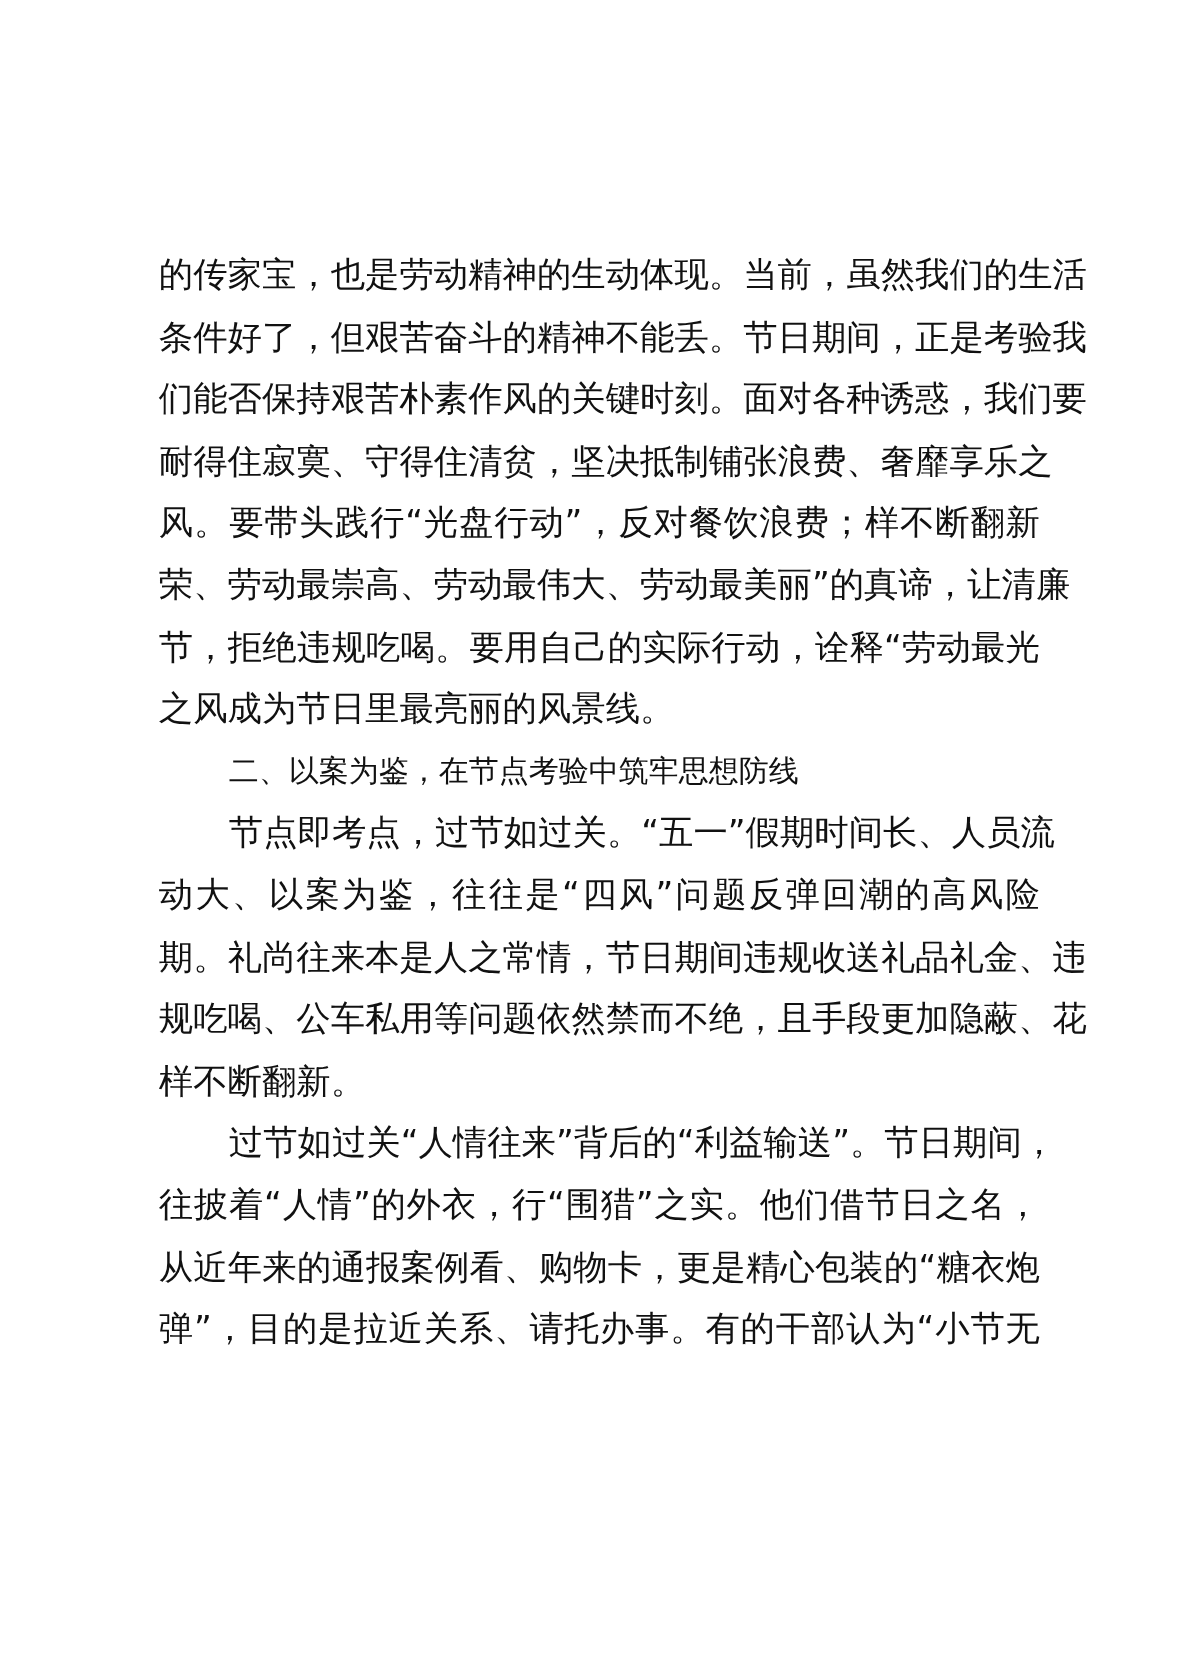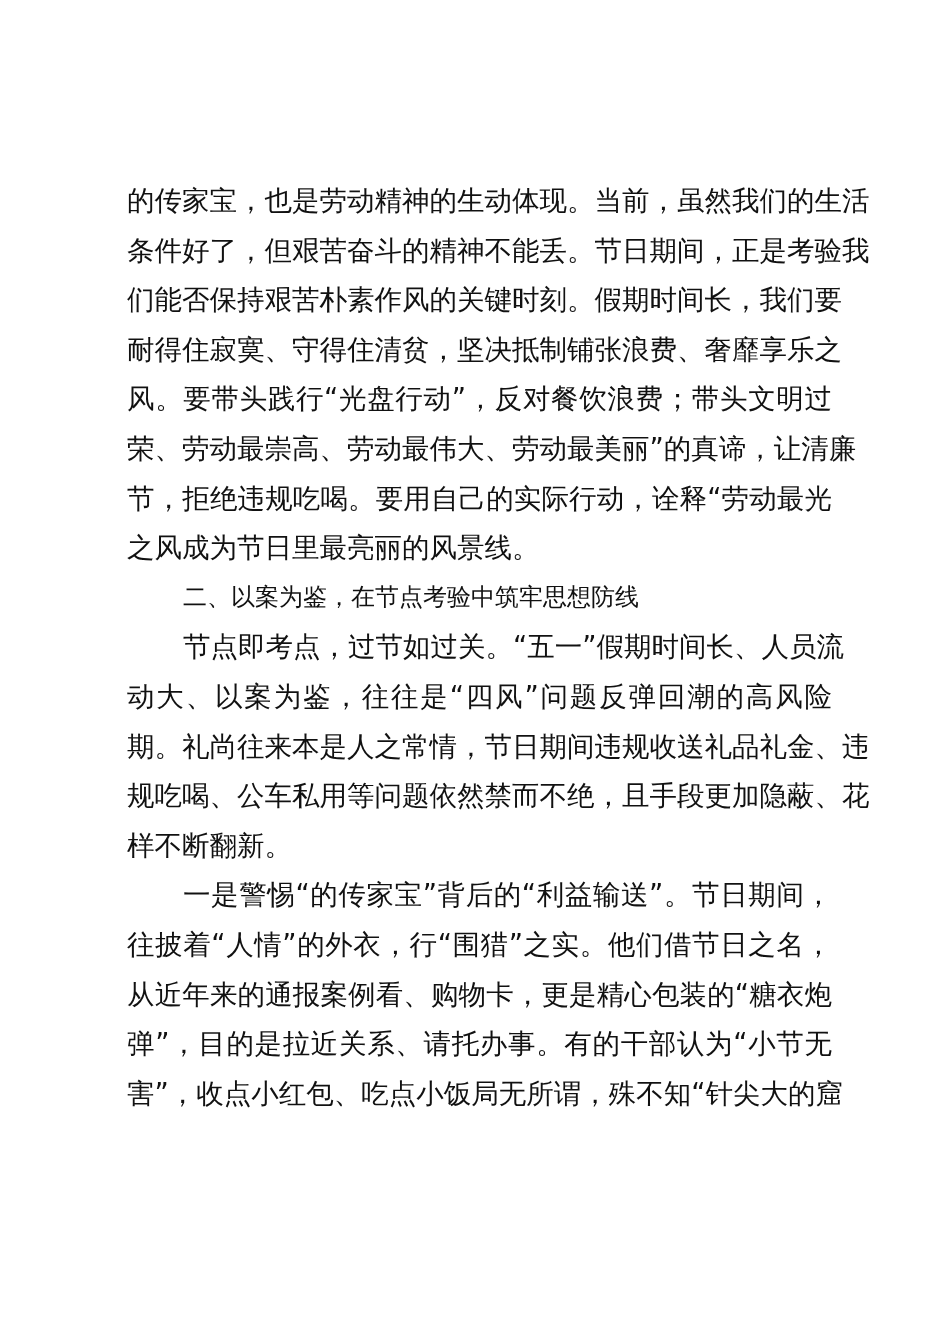--- a/index.html
+++ b/index.html
@@ -1,50 +1,49 @@
 <!DOCTYPE html>
 <html><head>
 <meta charset="utf-8">
 <style>
   html, body { margin: 0; padding: 0; background: #ffffff; }
   body { width: 950px; height: 1344px; position: relative; overflow: hidden; }
   .page {
-    position: absolute; left: 127px; top: 176px; width: 705px;
+    position: absolute; left: 127px; top: 196px; width: 705px;
     font-family: "DejaVu Sans", "Liberation Sans", sans-serif;
     font-size: 27.5px; line-height: 49.6px; color: #111111;
   }
   .line { display: block; white-space: nowrap; height: 49.6px; text-align: justify; text-align-last: justify; }
   .line.last { text-align-last: left; }
   .indent { padding-left: 56px; }
   .heading { padding-left: 56px; text-align-last: left; font-size: 24px; }
 </style>
 </head>
 <body>
 
 <div class="page">
   <div>
     <span class="line">的传家宝，也是劳动精神的生动体现。当前，虽然我们的生活</span>
     <span class="line">条件好了，但艰苦奋斗的精神不能丢。节日期间，正是考验我</span>
-    <span class="line">们能否保持艰苦朴素作风的关键时刻。假期时间长，我们要</span>
+    <span class="line">们能否保持艰苦朴素作风的关键时刻。面对各种诱惑，我们要</span>
     <span class="line">耐得住寂寞、守得住清贫，坚决抵制铺张浪费、奢靡享乐之</span>
-    <span class="line">风。要带头践行“光盘行动”，反对餐饮浪费；带头文明过</span>
+    <span class="line">风。要带头践行“光盘行动”，反对餐饮浪费；样不断翻新</span>
     <span class="line">荣、劳动最崇高、劳动最伟大、劳动最美丽”的真谛，让清廉</span>
     <span class="line">节，拒绝违规吃喝。要用自己的实际行动，诠释“劳动最光</span>
     <span class="line last">之风成为节日里最亮丽的风景线。</span>
   </div>
   <div>
     <span class="line heading">二、以案为鉴，在节点考验中筑牢思想防线</span>
   </div>
   <div>
     <span class="line indent">节点即考点，过节如过关。“五一”假期时间长、人员流</span>
     <span class="line">动大、以案为鉴，往往是“四风”问题反弹回潮的高风险</span>
     <span class="line">期。礼尚往来本是人之常情，节日期间违规收送礼品礼金、违</span>
     <span class="line">规吃喝、公车私用等问题依然禁而不绝，且手段更加隐蔽、花</span>
     <span class="line last">样不断翻新。</span>
   </div>
   <div>
-    <span class="line indent">一是警惕“的传家宝”背后的“利益输送”。节日期间，</span>
+    <span class="line indent">过节如过关“人情往来”背后的“利益输送”。节日期间，</span>
     <span class="line">往披着“人情”的外衣，行“围猎”之实。他们借节日之名，</span>
     <span class="line">从近年来的通报案例看、购物卡，更是精心包装的“糖衣炮</span>
     <span class="line">弹”，目的是拉近关系、请托办事。有的干部认为“小节无</span>
-    <span class="line">害”，收点小红包、吃点小饭局无所谓，殊不知“针尖大的窟</span>
   </div>
 </div>
 
 </body></html>

